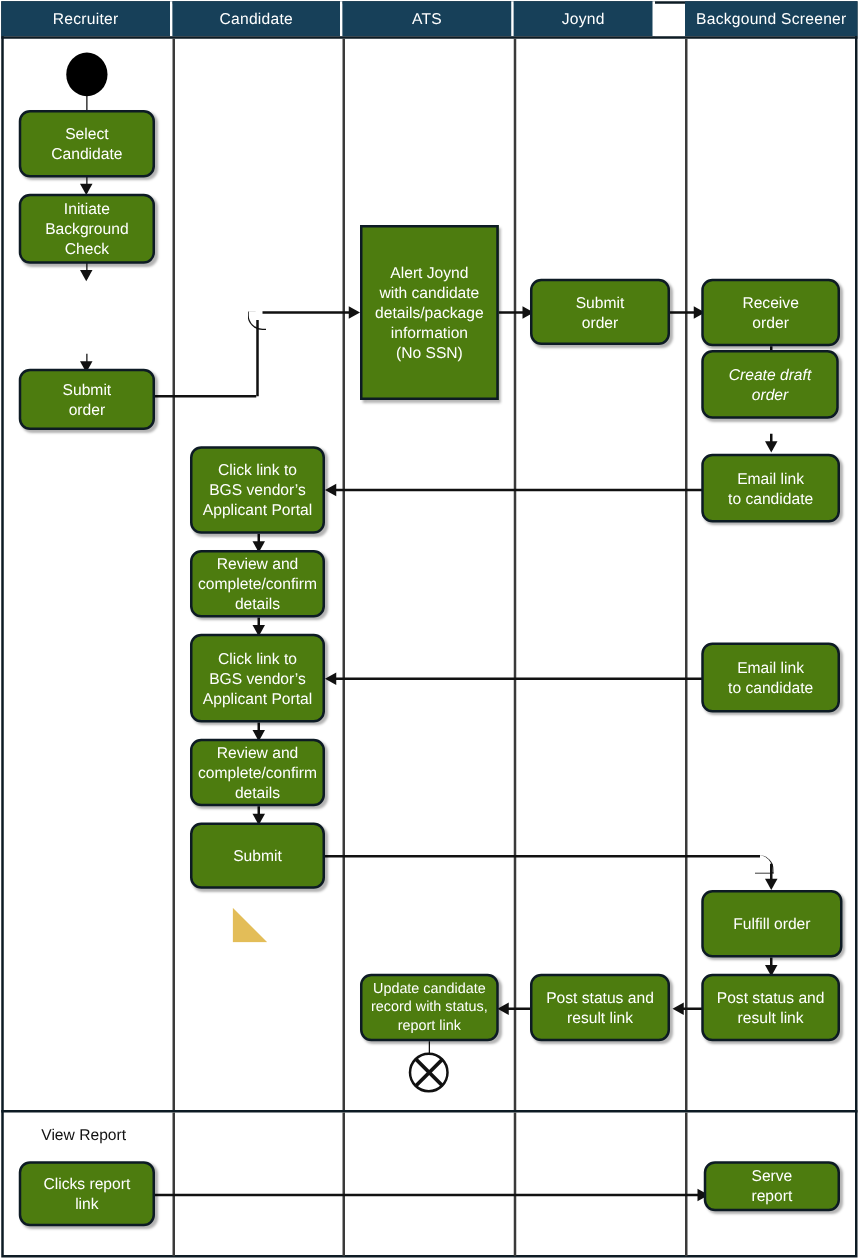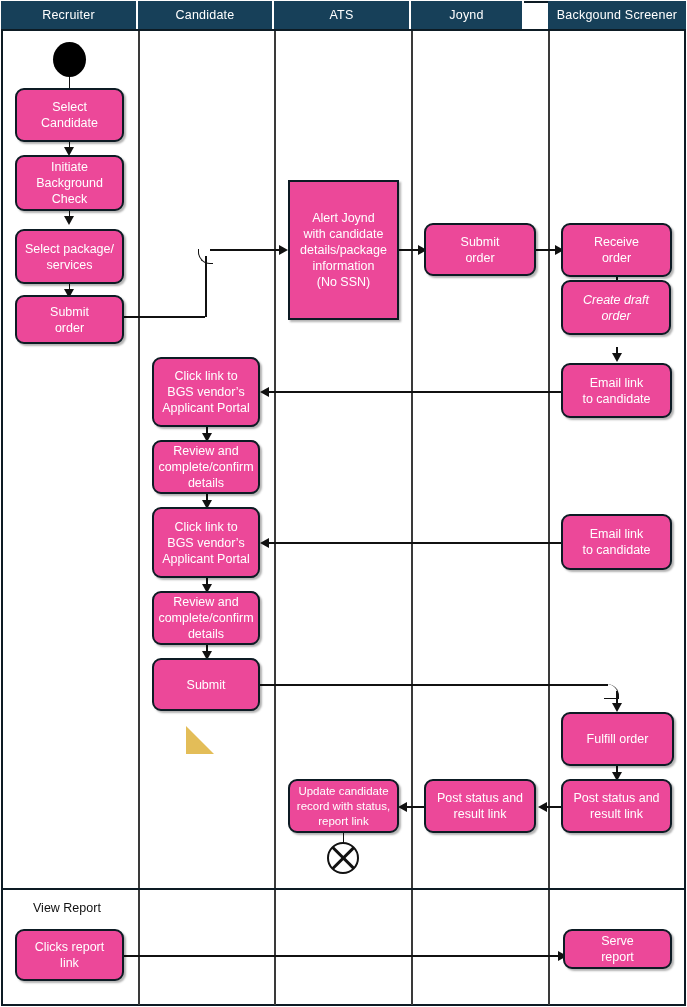--- a/index.html
+++ b/index.html
@@ -12,21 +12,21 @@
   .lane-head{position:absolute;top:1px;height:28px;background:#174059;
              color:#ffffff;font-size:12.5px;display:flex;align-items:center;
              justify-content:center;box-sizing:border-box;
              border-right:2px solid #ffffff;letter-spacing:.2px;}
   .lane-head.last{border-right:none;}
   .vdiv{position:absolute;width:1.5px;background:#3a3a3a;}
   .hdiv{position:absolute;height:1.5px;background:#0d1b24;left:1px;width:685px;}
   .headline{position:absolute;left:1px;width:685px;height:2px;background:#0d1b24;top:29px;}
 
   
-  .node{position:absolute;background:#ec4899;border:2px solid #0d1b24;
+  .node{position:absolute;background:#4d7c0f;border:2px solid #0d1b24;
         border-radius:9px;color:#ffffff;font-size:12.5px;line-height:16px;
         display:flex;align-items:center;justify-content:center;text-align:center;
         box-sizing:border-box;padding:2px 5px;
         box-shadow:2px 2px 2px rgba(0,0,0,.30);}
   .node.sharp{border-radius:0;}
 
   
   .start-node{position:absolute;background:#000000;border-radius:50%;}
   .end-node{position:absolute;border:2.5px solid #111;border-radius:50%;
             background:#fff;box-sizing:border-box;}
@@ -165,24 +165,20 @@
     <span style="white-space:pre-line;">Select
 Candidate</span>
   </div>
 
   <div class="node" style="left:15px;top:155px;width:109px;height:56px;">
     <span style="white-space:pre-line;">Initiate
 Background
 Check</span>
   </div>
 
-  <div class="node" style="left:15px;top:229px;width:109px;height:55px;">
-    <span style="white-space:pre-line;">Select package/
-services</span>
-  </div>
 
   <div class="node" style="left:15px;top:295px;width:109px;height:49px;">
     <span style="white-space:pre-line;">Submit
 order</span>
   </div>
 
   <div class="node sharp" style="left:288px;top:180px;width:111px;height:140px;">
     <span style="white-space:pre-line;">Alert Joynd
 with candidate
 details/package

